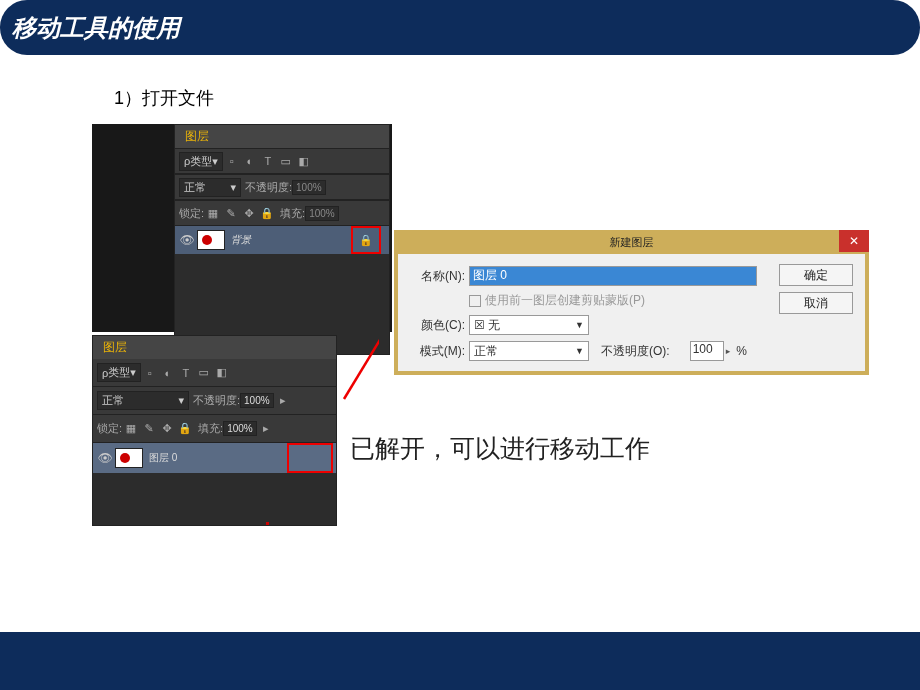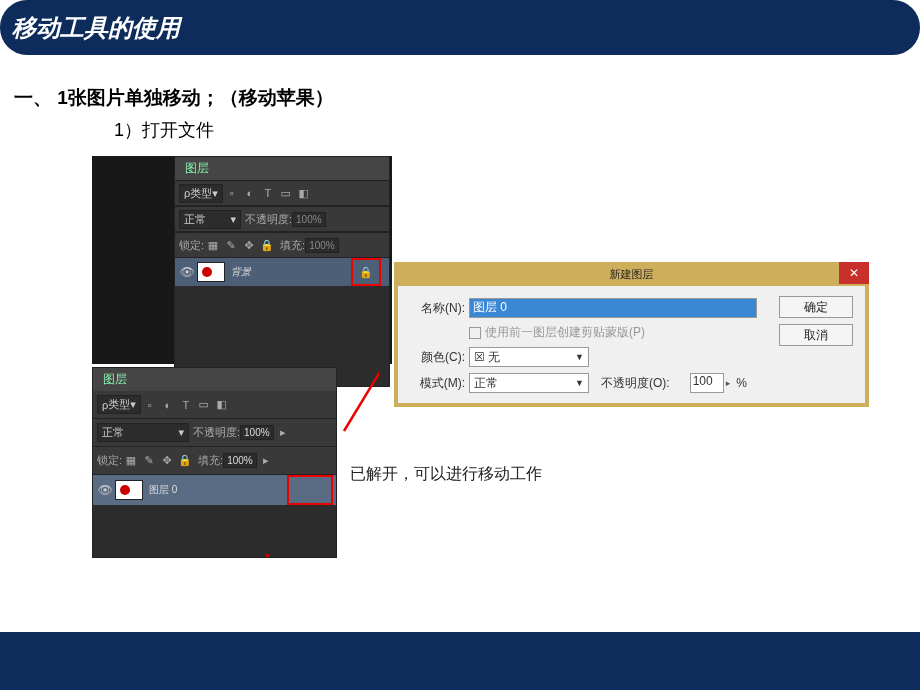--- a/index.html
+++ b/index.html
@@ -7,21 +7,21 @@
 .top-bar { height: 55px; background: #0d2c5b; padding: 12px 12px; border-radius: 27px; }
 .top-bar h1 { color: #fff; font-size: 24px; font-weight: bold; font-style: italic; }
 .content { padding: 30px 14px 0 14px; }
 .section-title { font-size: 19px; font-weight: bold; margin-bottom: 6px; }
 .steps { margin-left: 100px; font-size: 18px; line-height: 1.5; }
 .panels-wrap { position: relative; height: 500px; }
 
 
 .layers1 { position: absolute; left: 78px; top: 12px; width: 300px; height: 208px; background: #181818; }
 .inner-panel { position: absolute; left: 82px; top: 0; width: 216px; background: #454545; border: 1px solid #222; }
-.tab { display: inline-block; background: #454545; color: #86efac; font-size: 12px; padding: 3px 10px; }
+.tab { display: inline-block; background: #454545; color: #eab308; font-size: 12px; padding: 3px 10px; }
 .row { display: flex; align-items: center; background: #393939; border-top: 1px solid #222; border-bottom: 1px solid #222; padding: 2px 4px; height: 26px; }
 .sel { background: #2c2c2c; color: #ccc; font-size: 11px; padding: 1px 4px; border: 1px solid #222; display: inline-flex; align-items: center; }
 .lbl { color: #aaa; font-size: 11px; margin-left: 4px; }
 .ico { width: 14px; height: 14px; color: #aaa; display: inline-flex; align-items: center; justify-content: center; margin: 0 2px; font-size: 11px; }
 .valbox { background: #2c2c2c; color: #888; font-size: 10px; padding: 1px 3px; border: 1px solid #222; }
 .layer-row { display: flex; align-items: center; background: #4d5e77; height: 28px; padding: 2px; }
 .eye { width: 20px; text-align: center; color: #ccc; font-size: 12px; }
 .thumb { width: 28px; height: 20px; background: #fff; border: 1px solid #222; margin-right: 6px; position: relative; }
 .thumb::after { content: ""; position: absolute; left: 4px; top: 4px; width: 10px; height: 10px; background: #c00; border-radius: 50%; }
 .lname { color: #ddd; font-size: 10px; font-style: italic; text-align: center; }
@@ -48,33 +48,32 @@
 .drow .dlbl { width: 55px; text-align: right; margin-right: 4px; }
 .dinput { border: 1px solid #999; background: #fff; height: 20px; padding: 0 3px; }
 .name-input { width: 288px; background: #3a87d4; color: #fff; }
 .cb { width: 12px; height: 12px; border: 1px solid #999; display: inline-block; margin-right: 4px; }
 .dsel { border: 1px solid #999; background: #fff; height: 20px; padding: 0 4px; display: inline-flex; align-items: center; justify-content: space-between; }
 .dsel .arr { font-size: 9px; color: #333; }
 .btn { position: absolute; right: 12px; width: 74px; height: 22px; background: #f5f5f5; border: 1px solid #999; font-size: 12px; display: flex; align-items: center; justify-content: center; color: #222; }
 .btn.ok { top: 10px; }
 .btn.cancel { top: 38px; }
 .spinner { font-size: 9px; color: #555; margin-left: 2px; }
-.note-text { position: absolute; left: 336px; top: 320px; font-size: 16px; color: #222; }
+.note-text { position: absolute; left: 336px; top: 320px; font-size: 25px; color: #222; }
 
 .bottom-bar { position: absolute; bottom: 0; left: 0; width: 920px; height: 58px; background: #0d2c5b; }
 </style>
 </head>
 <body>
 
 <div class="top-bar">
   <h1>移动工具的使用</h1>
 </div>
 
 <div class="content">
-  <div class="section-title">一、 1张图片单独移动；（移动苹果）</div>
   <div class="steps">
     <div>1）打开文件</div>
   </div>
 
   <div class="panels-wrap">
 
     <div class="layers1">
       <div class="inner-panel">
         <div class="tab">图层</div>
         <div class="row">

